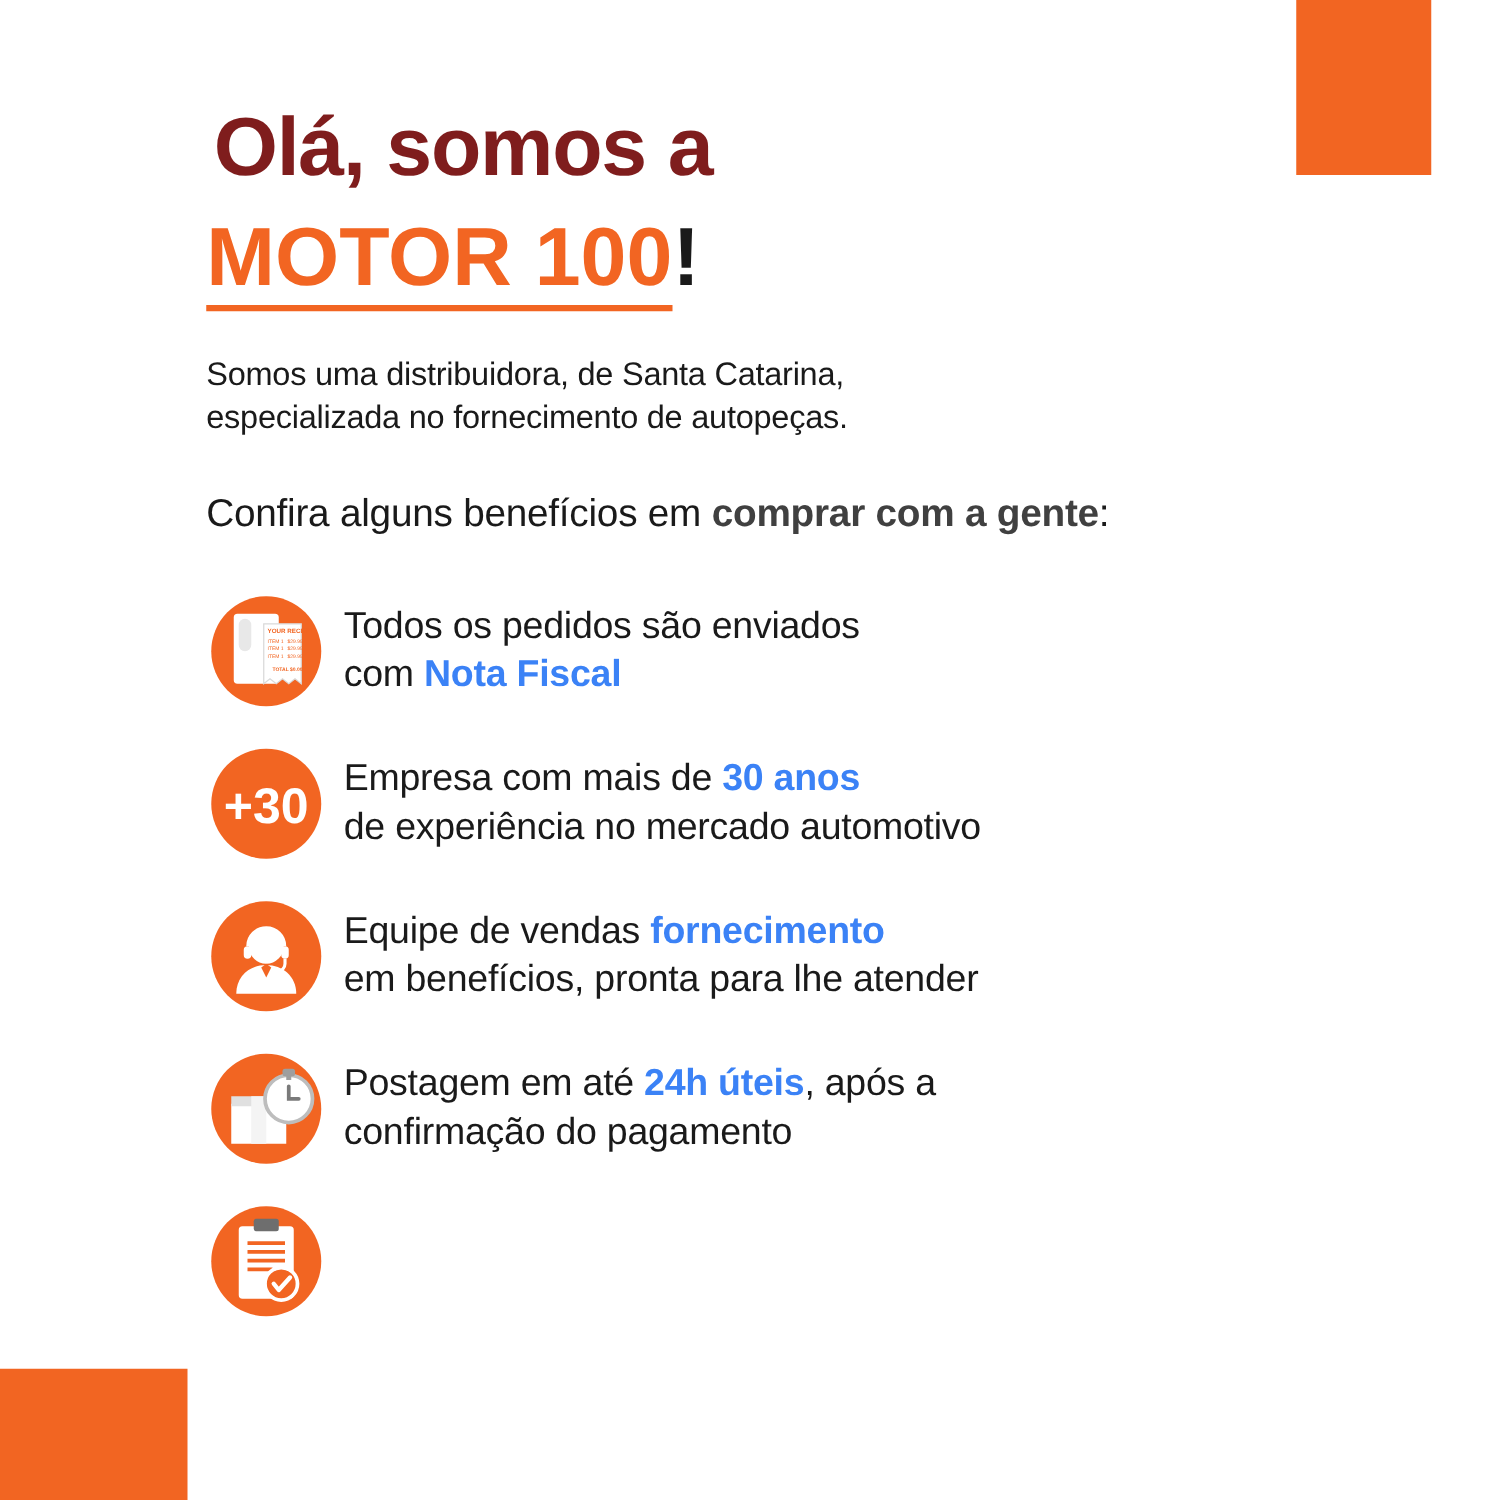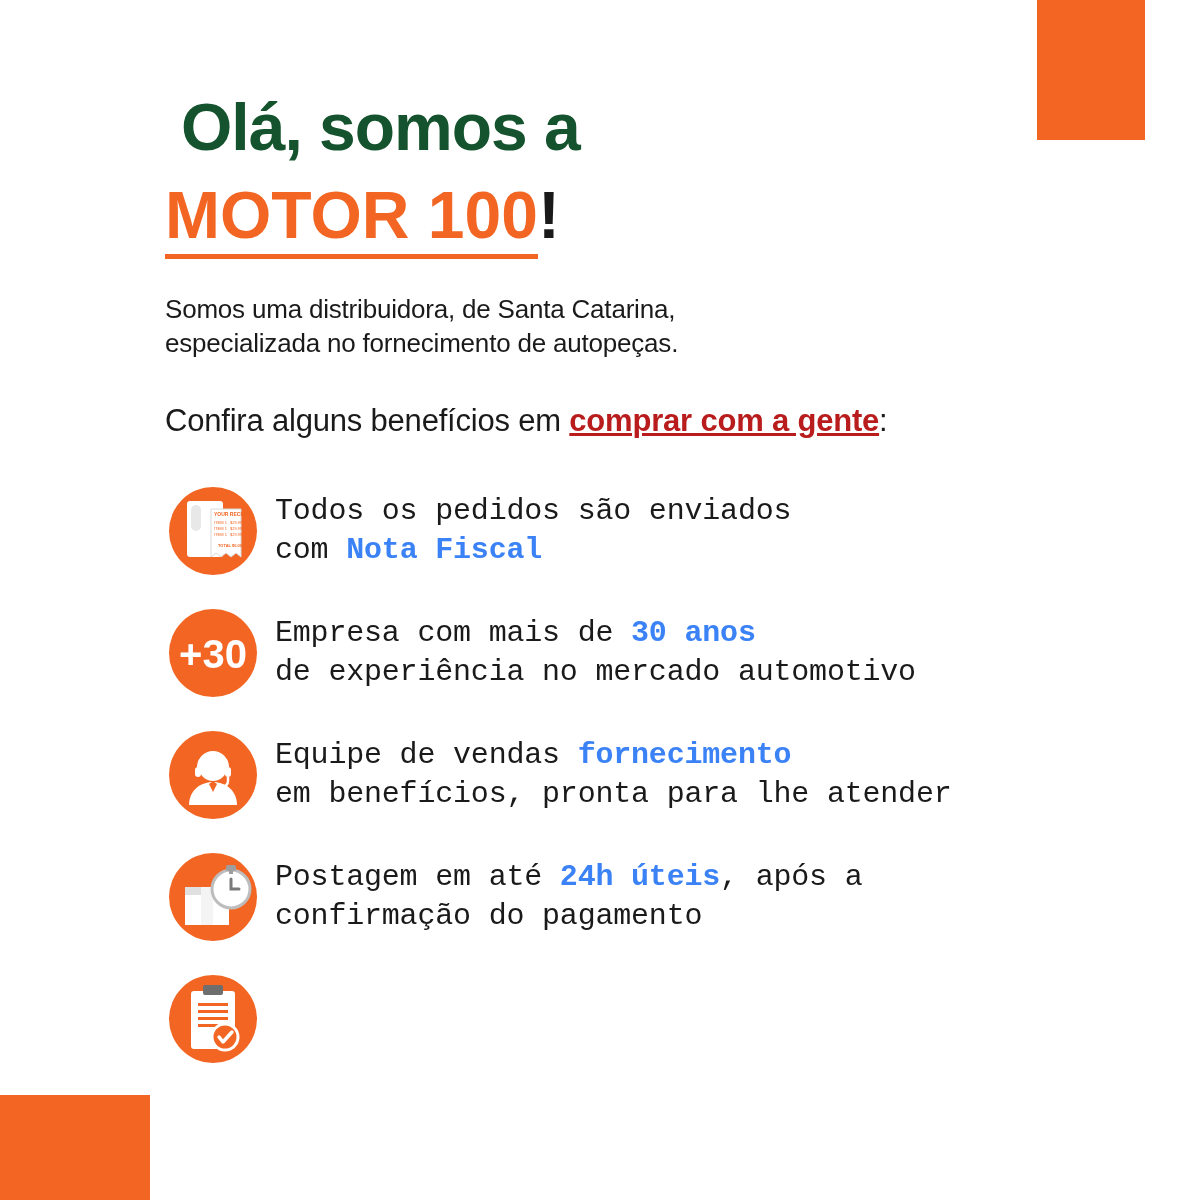--- a/index.html
+++ b/index.html
@@ -41,22 +41,22 @@
     top: 78px;
     width: 910px;
   }
 
   
   .headline-1 {
     font-size: 66px;
     font-weight: bold;
     letter-spacing: -1px;
     line-height: 1.02;
-    color: #14532d;
-    margin: 16px;
+    color: #7f1d1d;
+    margin: 6px;
   }
   .headline-2 {
     font-size: 66px;
     font-weight: bold;
     letter-spacing: 0px;
     line-height: 1.1;
     margin: 18px 0 0 0;
     color: #1a1a1a;
   }
   .headline-2 .brand {
@@ -74,23 +74,22 @@
     letter-spacing: -0.2px;
   }
   .benefits-lead {
     font-size: 31px;
     line-height: 1.3;
     margin: 40px 0 0 0;
     color: #1a1a1a;
     letter-spacing: -0.2px;
   }
   .benefits-lead .accent {
-    color: #b91c1c;
-    font-weight: bold;
-    text-decoration: underline;
+    color: #404040;
+    font-weight: bold;
   }
 
   
   .benefits {
     margin: 38px 0 0 0;
     padding: 0;
     list-style: none;
   }
   .benefit-item {
     display: flex;
@@ -103,21 +102,20 @@
     width: 96px;
     height: 96px;
     position: relative;
     margin-right: 14px;
   }
   .benefit-text {
     font-size: 30px;
     line-height: 1.28;
     color: #1a1a1a;
     letter-spacing: -0.2px;
-    font-family: Liberation Mono, monospace;
   }
   .benefit-text .accent {
     color: #3b82f6;
     font-weight: bold;
   }
 
   
   .circle {
     position: absolute;
     left: 4px;

